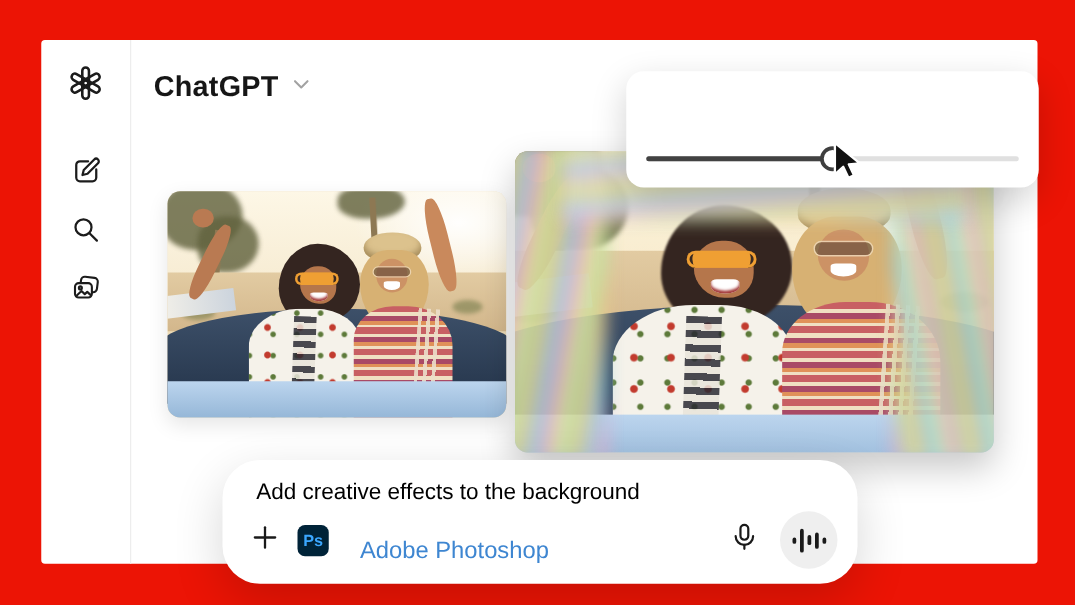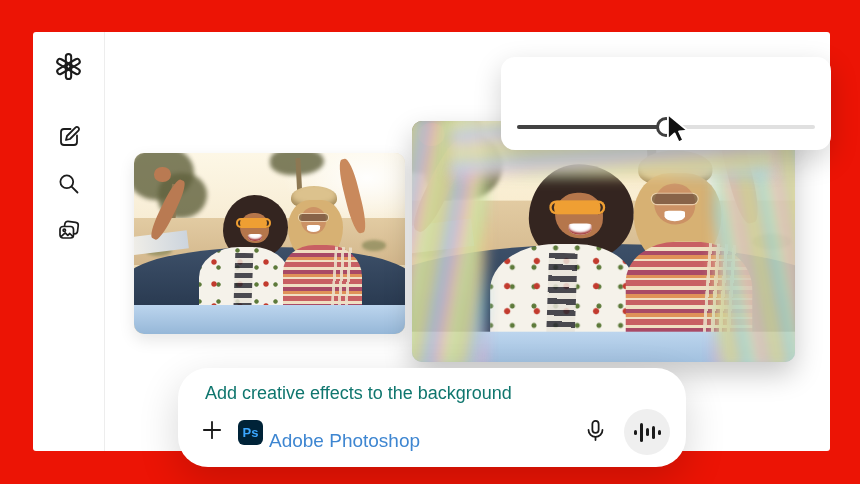--- a/index.html
+++ b/index.html
@@ -129,26 +129,26 @@
   .slider-thumb { position:absolute; top:0; width:20px; height:20px;
     border-radius:50%; background:#fff; border:3px solid #3f3f3f; cursor:grab; }
 
   .cursor { position:absolute; left:664px; top:113px; z-index:9; }
 
   
   .composer { position:absolute; left:178px; top:368px; width:508px; height:99px;
     background:#fff; border-radius:30px; box-shadow:0 14px 40px rgba(0,0,0,.16);
     z-index:6; }
   .composer-input { position:absolute; left:27px; top:15px; right:15px;
-    font-size:18px; color:#0f766e; cursor:text; white-space:nowrap; }
+    font-size:18px; color:#000000; cursor:text; white-space:nowrap; }
   .composer-row { position:absolute; left:20px; right:16px; bottom:12px;
     height:46px; display:flex; align-items:center; }
   .plus-btn { width:28px; height:28px; display:flex; align-items:center;
     justify-content:center; cursor:pointer; }
-  .tool-chip { display:flex; align-items:center; gap:6px; margin-left:12px;
+  .tool-chip { display:flex; align-items:center; gap:25px; margin-left:12px;
     cursor:pointer; }
   .ps-badge { width:25px; height:25px; border-radius:6px;
     background:var(--badge_bg,#002338); color:var(--badge_fg,#3ba7ff);
     font-size:13px; font-weight:700; display:flex; align-items:center;
     justify-content:center; }
   .tool-name { font-size:19px; color:var(--tool_blue,#3e86d1);margin-top:17px; }
   .mic-btn { margin-left:auto; width:30px; height:30px; display:flex;
     align-items:center; justify-content:center; cursor:pointer; }
   .voice-btn { margin-left:14px; width:46px; height:46px; border-radius:50%;
     background:#efefef; display:flex; align-items:center; justify-content:center;
@@ -195,20 +195,28 @@
           <svg viewBox="0 0 24 24" width="24" height="24" fill="none" stroke="#1c1c1c" stroke-width="1.7" stroke-linecap="round" stroke-linejoin="round">
             <rect x="7.5" y="2.8" width="13.5" height="11.5" rx="3" transform="rotate(7 14 8)"></rect>
             <rect x="3" y="7.5" width="13.5" height="11.5" rx="3" fill="#fff"></rect>
             <circle cx="7.3" cy="11.3" r="1.2"></circle>
             <path d="M4.6 17.2l3.6-3.4 2.6 2.5 2-1.8 3 2.8"></path>
           </svg></span>
         </div>
       </div>
     </aside>
 
+    <div class="header">
+      <span class="title">ChatGPT</span>
+      <span>
+        <svg viewBox="0 0 24 24" width="20" height="20" fill="none" stroke="#a3a3a3" stroke-width="2" stroke-linecap="round" stroke-linejoin="round">
+            <path d="M6 9.5l6 6 6-6"></path>
+          </svg>
+      </span>
+    </div>
 
     <div class="photo photo-left" style="left:101px; top:121px;">
       <div class="scene scene-host">
  <div class="scene-inner">
   <div class="sky"></div>
             <div class="glow"></div>
   <div class="palm palm-l1"></div>
             <div class="palm palm-l2"></div>
   <div class="trunk trunk-l"></div>
   <div class="palm palm-c"></div>

